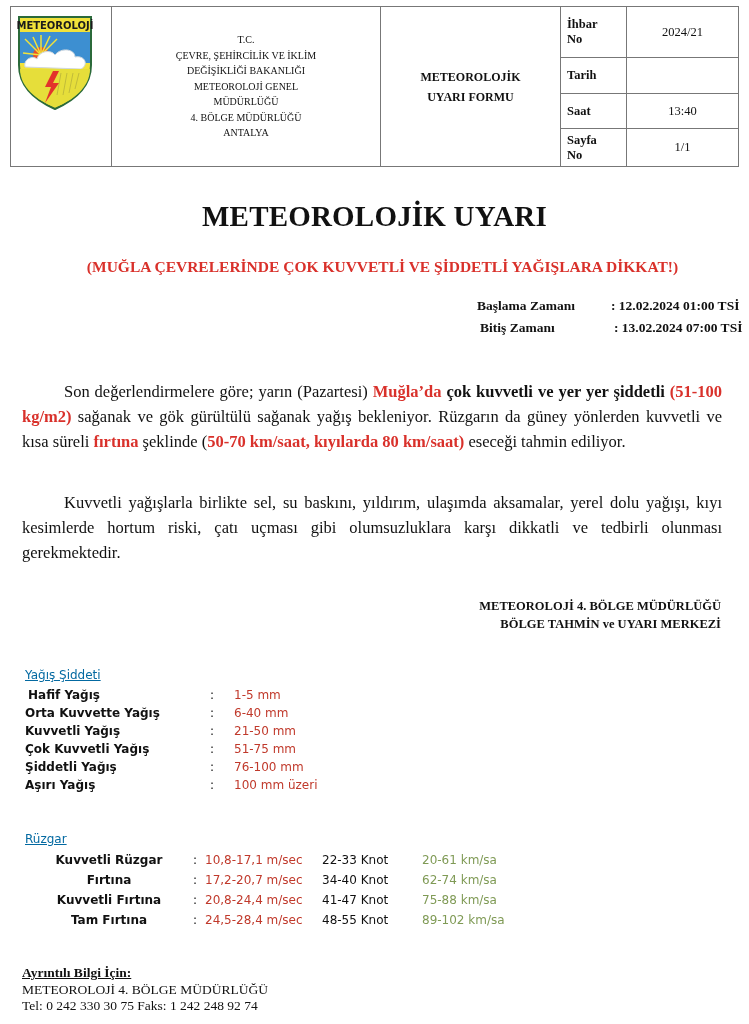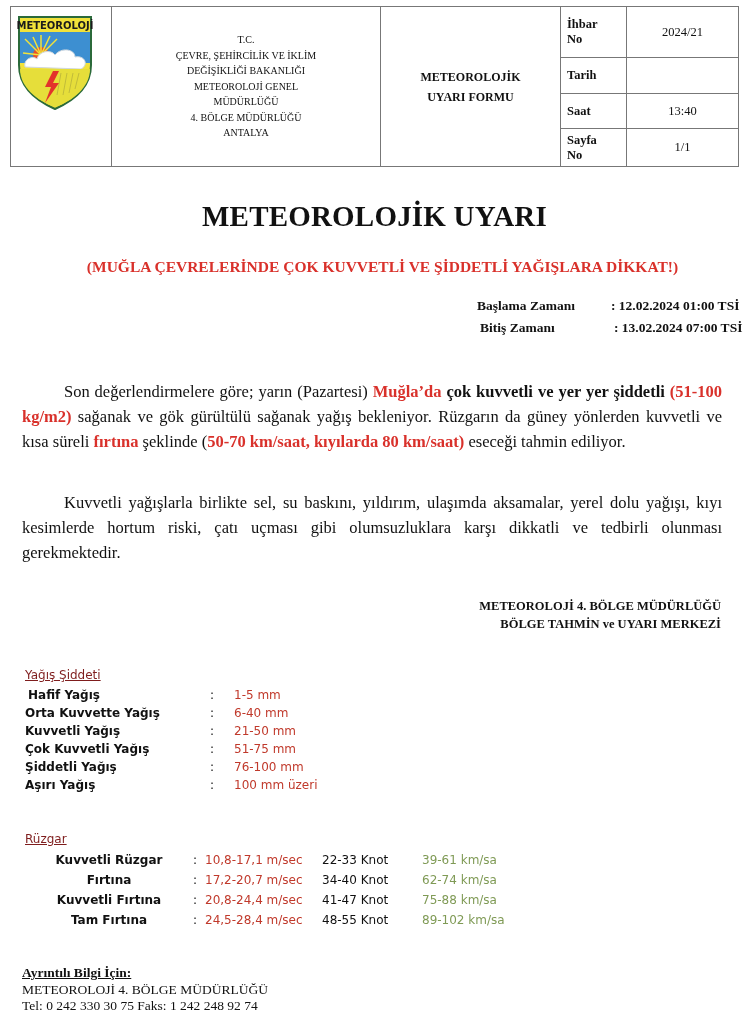--- a/index.html
+++ b/index.html
@@ -29,21 +29,21 @@
   .times .row:first-child .lbl { padding-left: 0; }
 
   .para { position: absolute; left: 22px; width: 700px; font-size: 16.5px; line-height: 25px; text-align: justify; text-indent: 42px; }
   .p1 { top: 379px; }
   .p2 { top: 490px; }
   .red { color: #d9312b; font-weight: bold; }
   .b { font-weight: bold; }
 
   .sign { position: absolute; right: 28px; top: 597px; text-align: right; font-weight: bold; font-size: 12.5px; line-height: 18px; }
 
-  .sec-title { position: absolute; left: 25px; font-size: 12px; color: #7f1d1d; text-decoration: underline; }
+  .sec-title { position: absolute; left: 25px; font-size: 12px; color: #0369a1; text-decoration: underline; }
   .tbl { position: absolute; left: 25px; font-size: 12px; line-height: 18px; }
   .tbl .r { display: flex; height: 18px; }
   .y-name { width: 185px; font-weight: bold; }
   .y-colon { width: 24px; }
   .y-val { color: #c0392b; }
   .w-name { width: 168px; font-weight: bold; text-align: center; }
   .w-colon { width: 12px; }
   .w-ms { width: 117px; color: #c0392b; }
   .w-kt { width: 100px; }
   .w-kmh { color: #7f9a55; }
@@ -184,21 +184,21 @@
     </div>
 </div>
 
 <div class="sec-title sans" style="top:832px">Rüzgar</div>
 <div class="tbl sans" style="top:850px;line-height:20px">
   <div class="r" style="height:20px">
       <span class="w-name">Kuvvetli Rüzgar</span>
       <span class="w-colon">:</span>
       <span class="w-ms">10,8-17,1 m/sec</span>
       <span class="w-kt">22-33 Knot</span>
-      <span class="w-kmh">39-61 km/sa</span>
+      <span class="w-kmh">20-61 km/sa</span>
     </div>
   <div class="r" style="height:20px">
       <span class="w-name">Fırtına</span>
       <span class="w-colon">:</span>
       <span class="w-ms">17,2-20,7 m/sec</span>
       <span class="w-kt">34-40 Knot</span>
       <span class="w-kmh">62-74 km/sa</span>
     </div>
   <div class="r" style="height:20px">
       <span class="w-name">Kuvvetli Fırtına</span>

